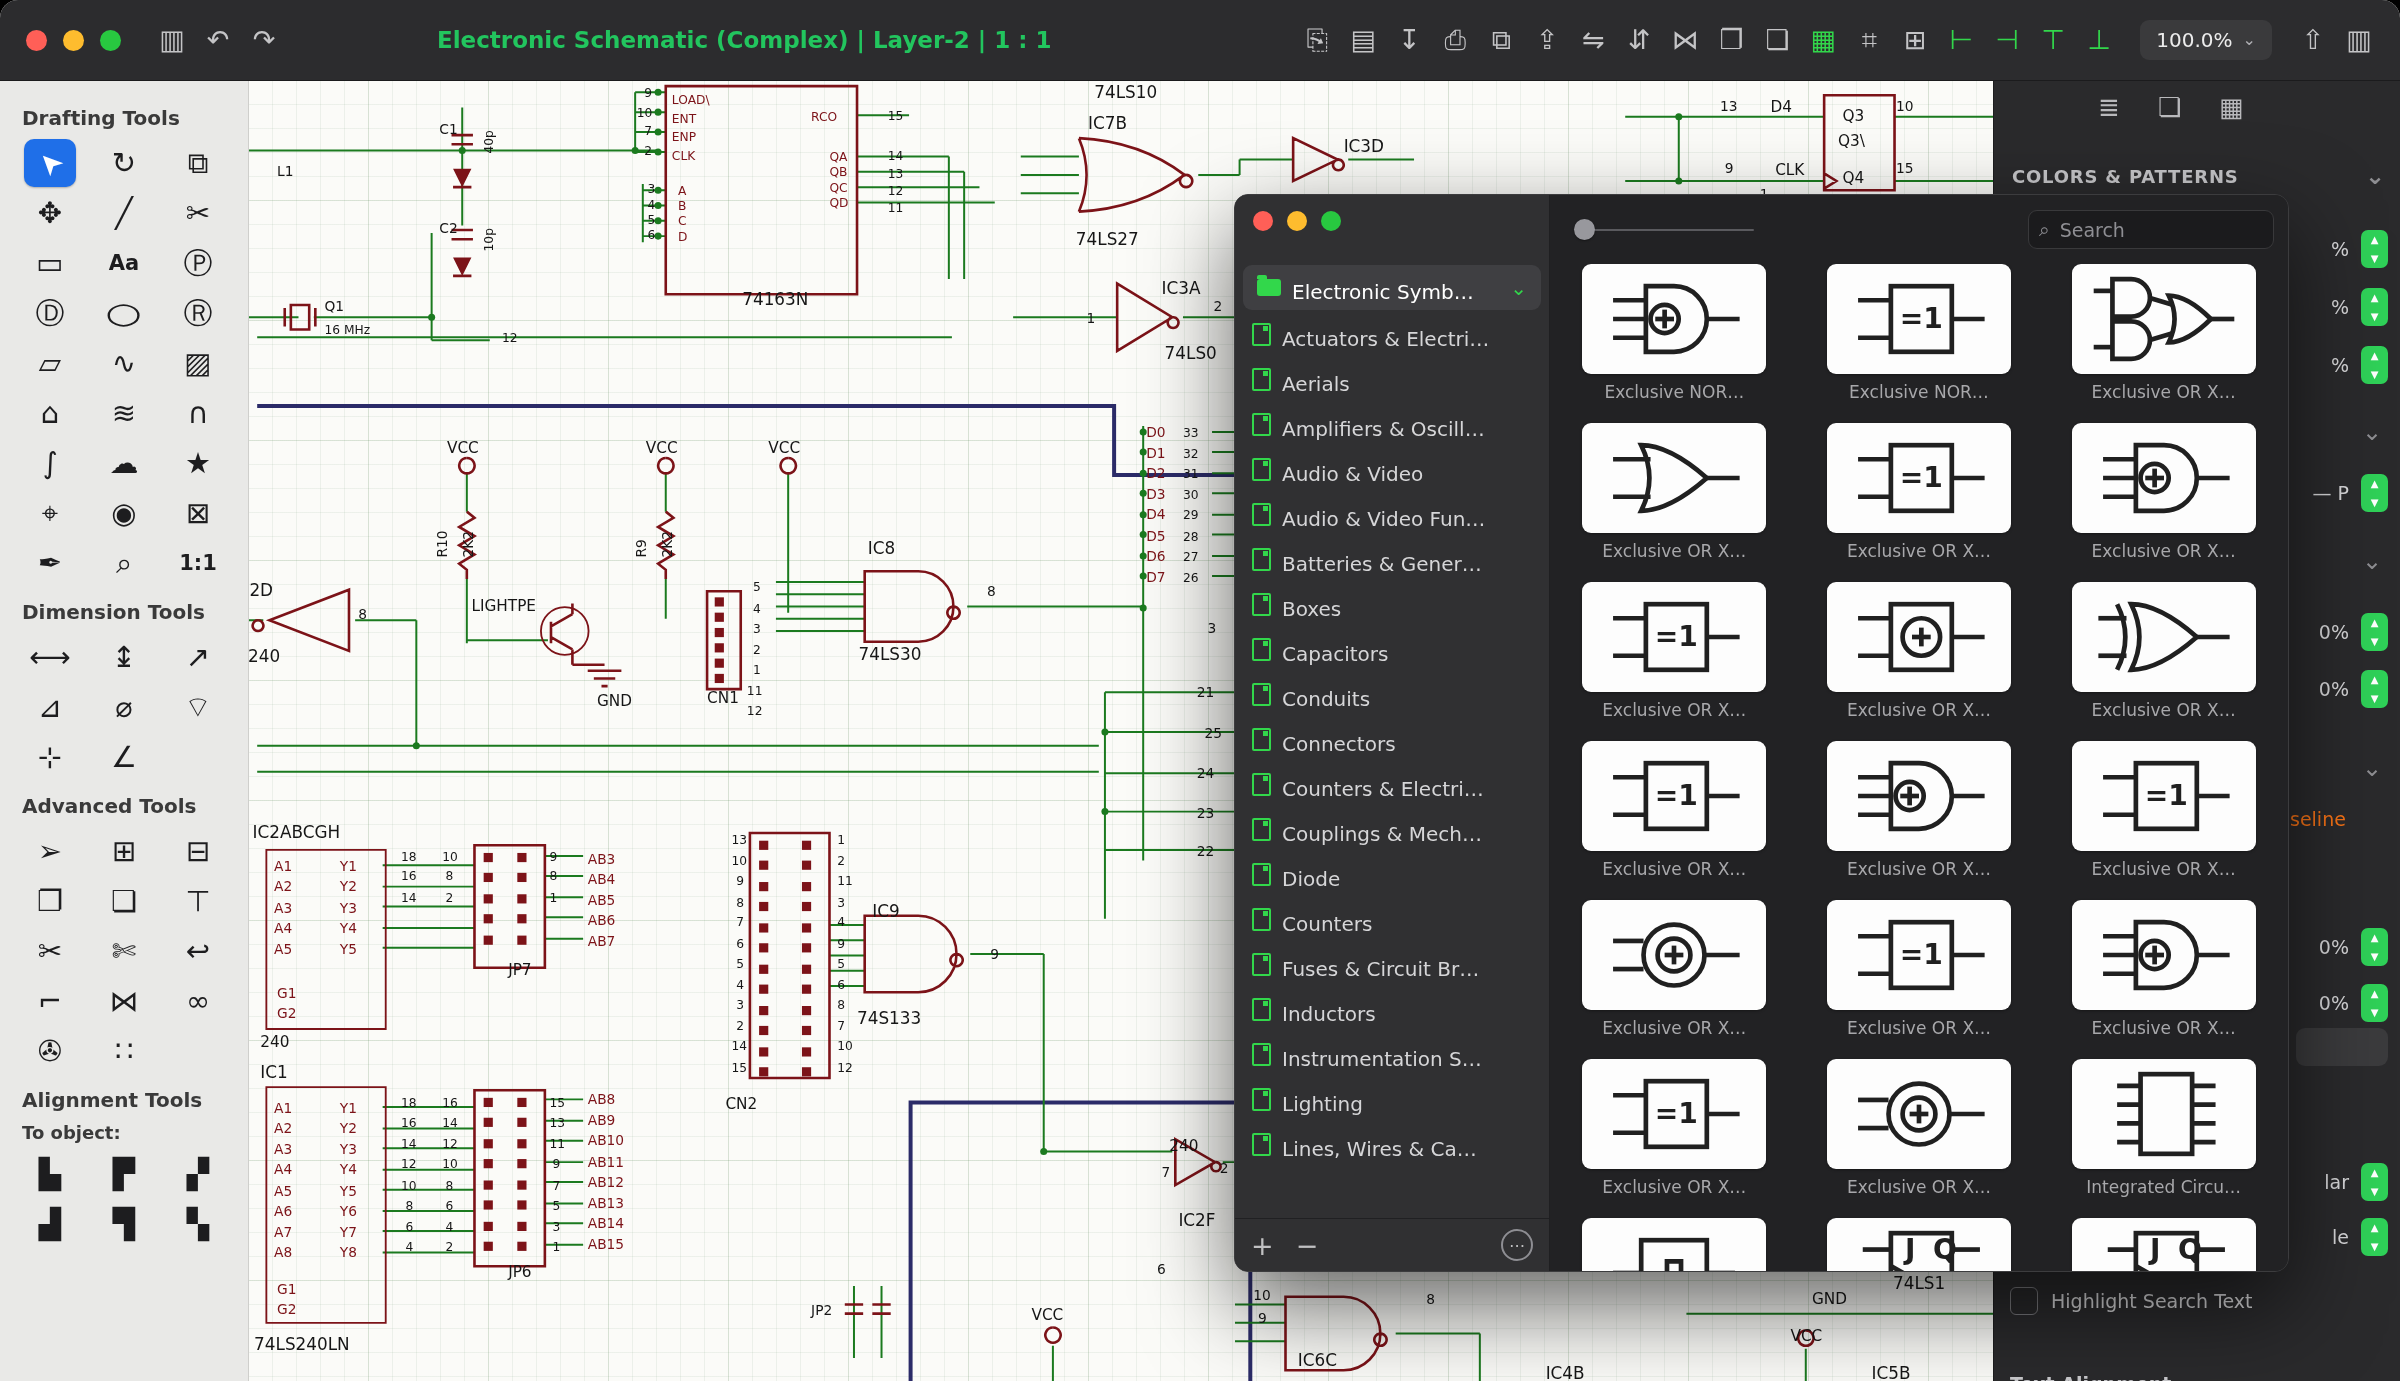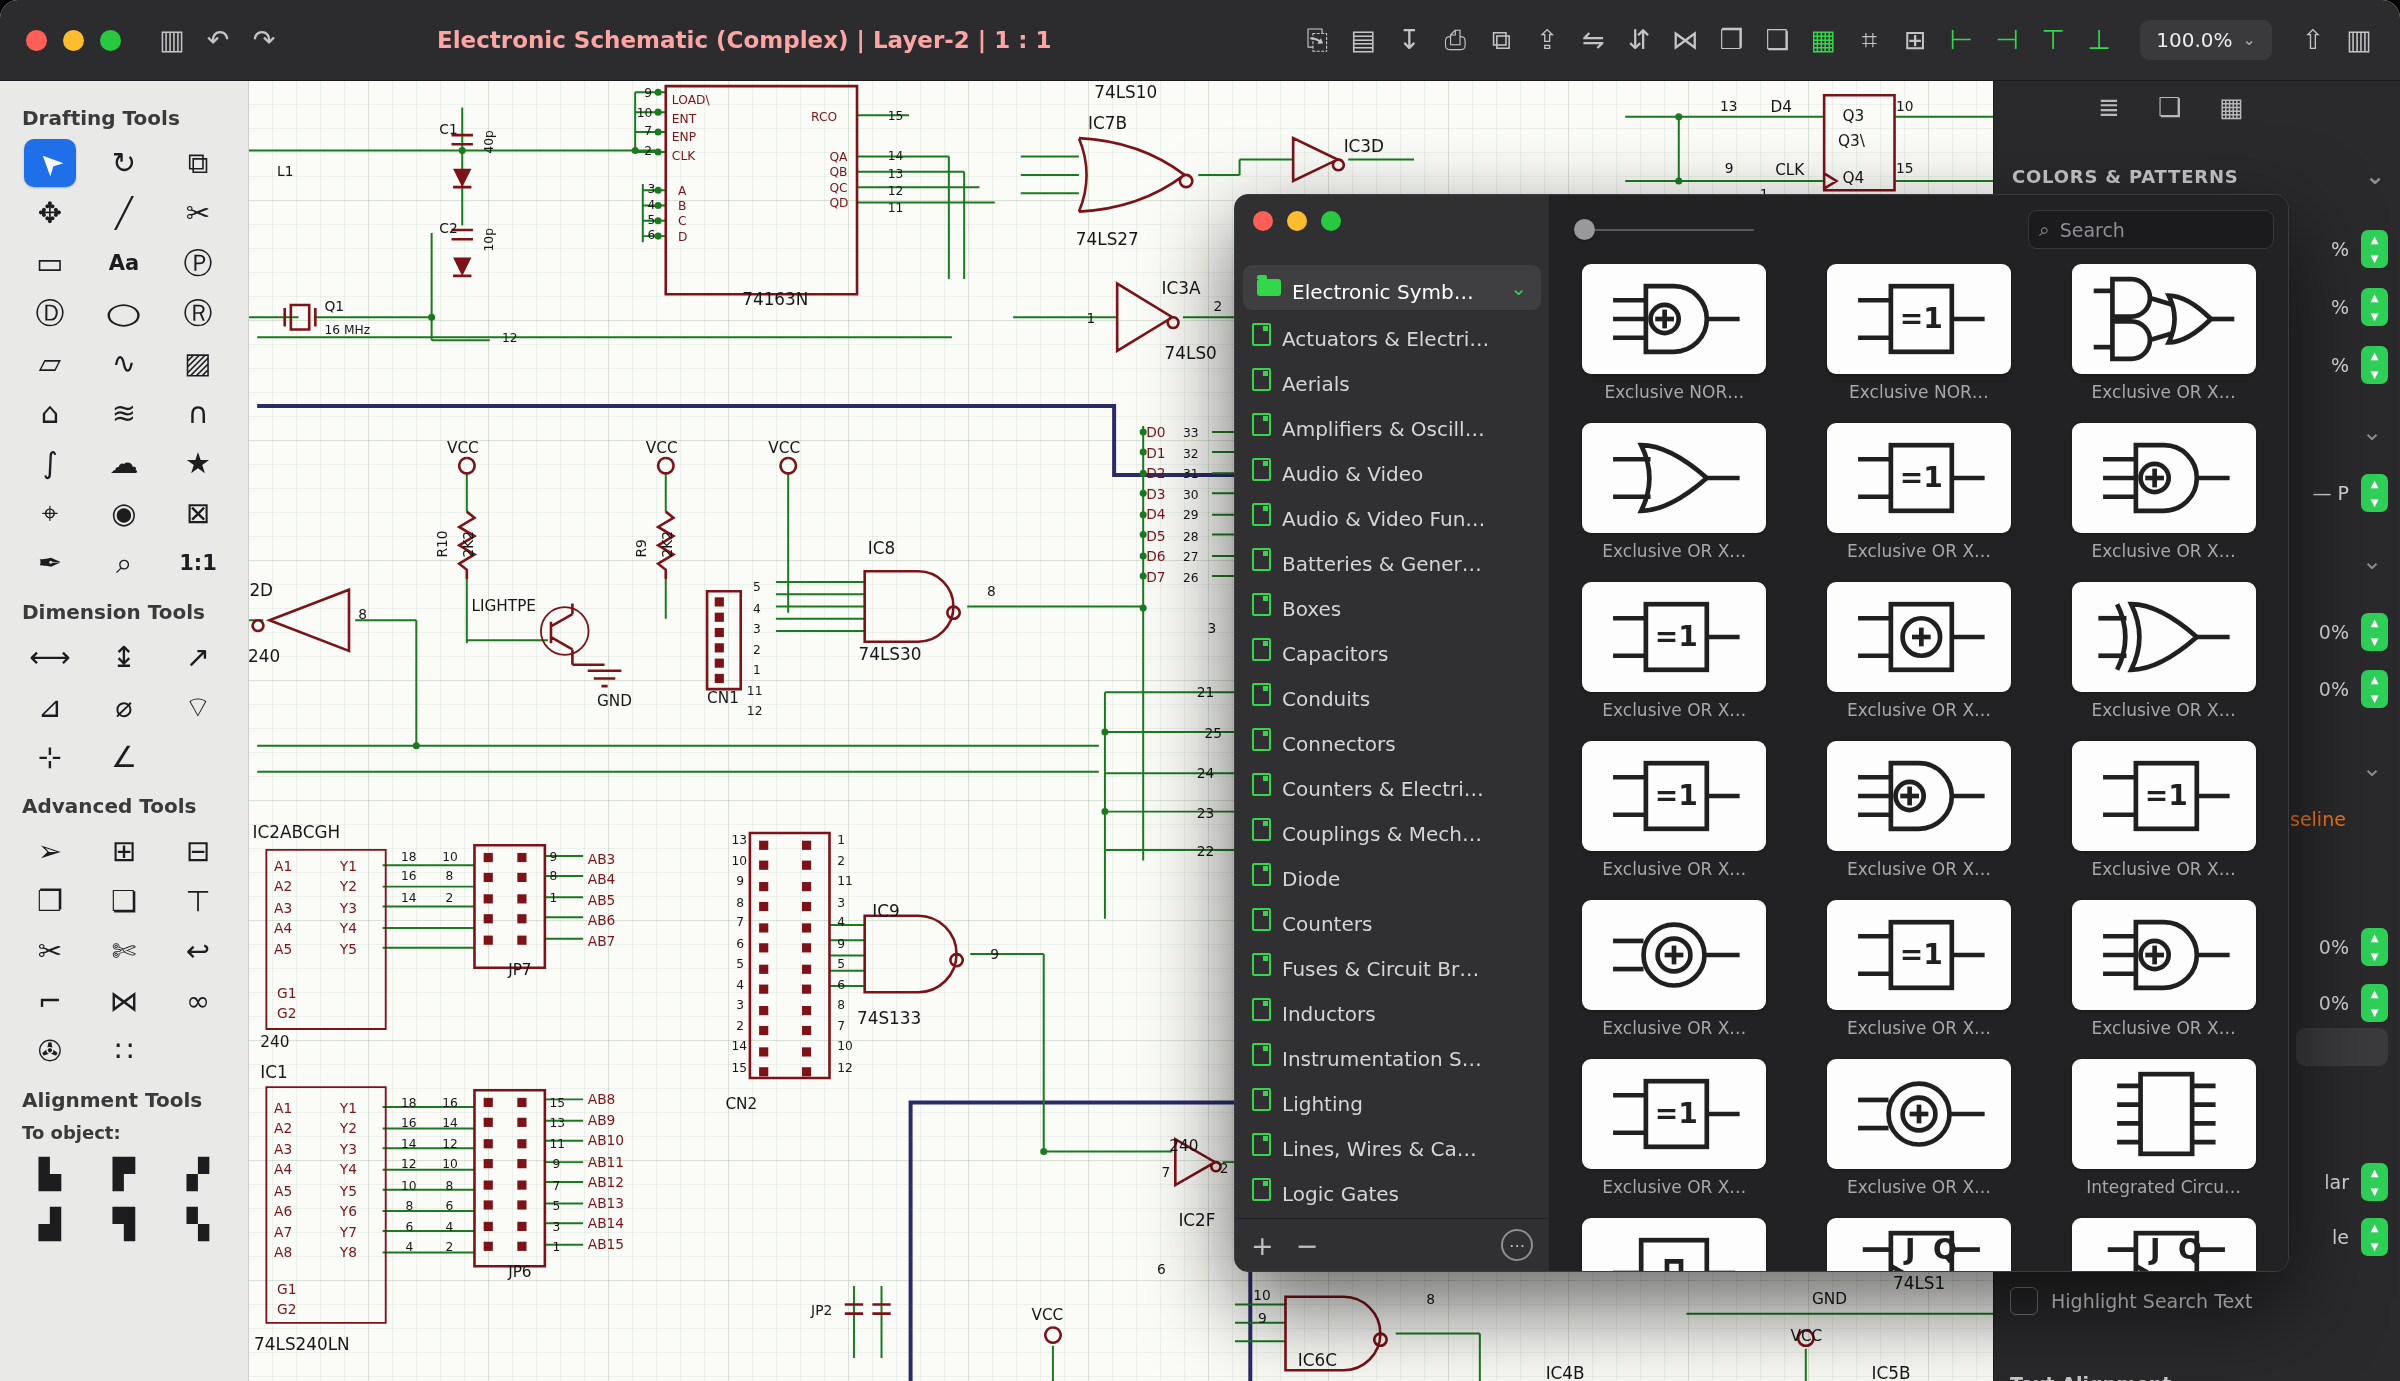--- a/index.html
+++ b/index.html
@@ -6,21 +6,21 @@
   body{width:2400px;height:1381px;font-family:"DejaVu Sans","Liberation Sans",sans-serif;-webkit-font-smoothing:antialiased;}
   .win{position:relative;width:2400px;height:1381px;background:#fafaf8;border-radius:18px 18px 0 0;overflow:hidden;}
 
   
   .titlebar{position:absolute;top:0;left:0;right:0;height:80px;background:#2c2c2e;display:flex;align-items:center;z-index:40;border-bottom:1px solid #1b1b1d;}
   .lights{display:flex;gap:16px;padding-left:26px;padding-right:28px;}
   .dot{width:21px;height:21px;border-radius:50%;}
   .dot.red{background:#ff5f57}.dot.yel{background:#febc2e}.dot.grn{background:#28c840}
   .tb-ic{color:#c4c4c6;font-size:27px;width:46px;text-align:center;line-height:80px;height:80px;display:inline-block;cursor:default;}
   .tb-ic.green{color:#32d74b;}
-  .tb-title{color:#fca5a5;font-size:23px;font-weight:600;margin-left:150px;white-space:nowrap;}
+  .tb-title{color:#22c55e;font-size:23px;font-weight:600;margin-left:150px;white-space:nowrap;}
   .tb-mid{margin-left:auto;display:flex;align-items:center;}
   .zoom-pill{display:flex;align-items:center;gap:10px;background:#3a3a3c;color:#ececec;font-size:20px;border-radius:9px;padding:8px 16px;margin:0 18px;}
   .zoom-pill .chev{font-size:16px;color:#aeaeb2;}
   .tb-right{display:flex;align-items:center;padding-right:18px;}
 
   
   .sidebar{position:absolute;left:0;top:80px;width:248px;bottom:0;background:#e9e9e7;border-right:1px solid #cfcfcc;z-index:20;overflow:hidden;padding-top:14px;}
   .sec-h{font-size:20px;font-weight:600;color:#3a3a3a;padding:12px 0 8px 22px;}
   .sec-sub{font-size:18px;font-weight:600;color:#3a3a3a;padding:2px 0 6px 22px;}
   .tool-grid{display:grid;grid-template-columns:repeat(3,74px);justify-content:center;}
@@ -796,24 +796,20 @@
               <span class="cat-label">Instrumentation S…</span>
             </div>
             <div class="cat-row">
               <span class="doc-ic"></span>
               <span class="cat-label">Lighting</span>
             </div>
             <div class="cat-row">
               <span class="doc-ic"></span>
               <span class="cat-label">Lines, Wires &amp; Ca…</span>
             </div>
-            <div class="cat-row">
-              <span class="doc-ic"></span>
-              <span class="cat-label">Logic Gates</span>
-            </div>
           </div>
       </div>
       <div class="pal-foot">
         <span class="pf-btn">+</span>
         <span class="pf-btn">−</span>
         <span class="pf-more">⋯</span>
       </div>
     </div>
     <div class="pal-main">
       <div class="pal-top">

